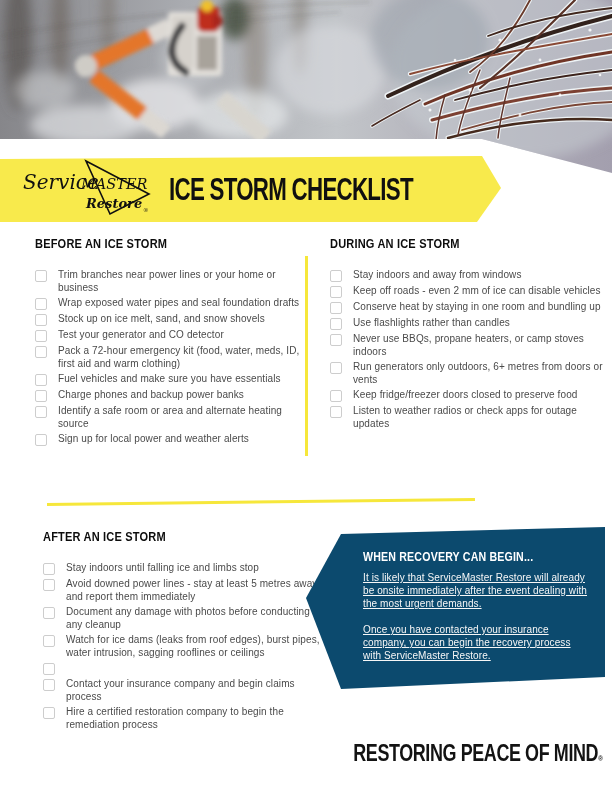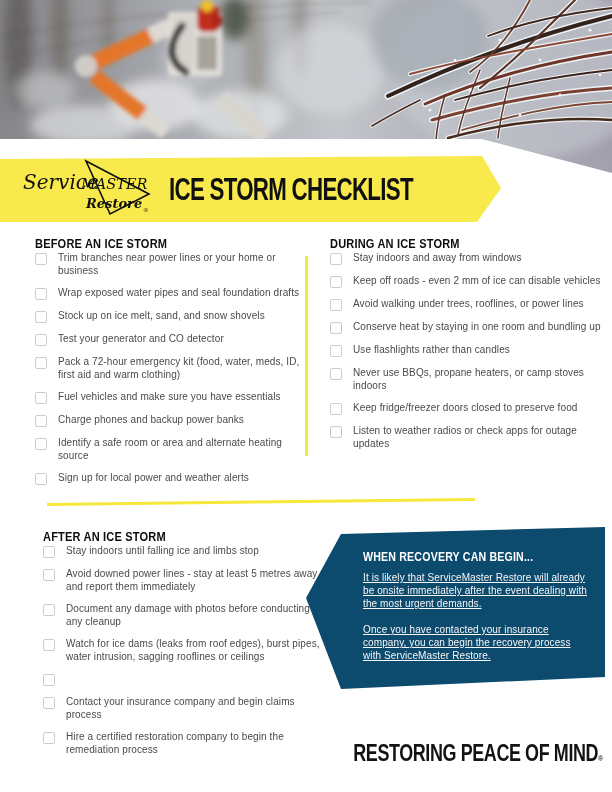--- a/index.html
+++ b/index.html
@@ -18,21 +18,21 @@
   .banner-title{position:absolute;left:169px;top:16px;font-size:31px;font-weight:bold;color:#101010;
                 letter-spacing:-1px;white-space:nowrap;transform:scaleX(.72);transform-origin:left top;}
 
   
   .section{position:absolute;}
   .sec-before{left:35px;top:236px;width:272px;}
   .sec-during{left:330px;top:236px;width:276px;}
   .sec-after{left:43px;top:529px;width:282px;}
   h2.section-title{margin:0;font-size:13px;font-weight:bold;color:#0d0d0d;white-space:nowrap;
                    transform:scaleX(.85);transform-origin:left bottom;letter-spacing:.2px;}
-  .items{margin-top:1px;display:flex;flex-direction:column;gap:10px;}
+  .items{margin-top:18px;display:flex;flex-direction:column;gap:3px;}
   .item{display:flex;gap:11px;align-items:flex-start;}
   .checkbox{flex:0 0 auto;width:10px;height:10px;border:1.5px solid #cdcdcd;border-radius:2px;
             margin-top:1px;background:#ffffff;}
   .item-text{font-size:10px;line-height:12.5px;color:#4a4a4a;letter-spacing:.1px;}
 
   
   .vdivider{position:absolute;left:305px;top:256px;width:2.5px;height:200px;background:#F6E73B;}
   .hdivider{position:absolute;left:47px;top:503px;width:428px;height:2.5px;background:#F6E73B;
             transform:rotate(-.67deg);transform-origin:left center;}
 
@@ -229,33 +229,33 @@
       <div class="item">
           <span class="checkbox"></span>
           <span class="item-text">Stay indoors and away from windows</span>
         </div>
       <div class="item">
           <span class="checkbox"></span>
           <span class="item-text">Keep off roads - even 2 mm of ice can disable vehicles</span>
         </div>
       <div class="item">
           <span class="checkbox"></span>
-          <span class="item-text">Avoid walking under trees, rooflines, or power lines</span>
-        </div>
-      <div class="item">
-          <span class="checkbox"></span>
           <span class="item-text">Conserve heat by staying in one room and bundling up</span>
         </div>
       <div class="item">
           <span class="checkbox"></span>
           <span class="item-text">Use flashlights rather than candles</span>
         </div>
       <div class="item">
           <span class="checkbox"></span>
           <span class="item-text">Never use BBQs, propane heaters, or camp stoves indoors</span>
+        </div>
+      <div class="item">
+          <span class="checkbox"></span>
+          <span class="item-text">Run generators only outdoors, 6+ metres from doors or vents</span>
         </div>
       <div class="item">
           <span class="checkbox"></span>
           <span class="item-text">Keep fridge/freezer doors closed to preserve food</span>
         </div>
       <div class="item">
           <span class="checkbox"></span>
           <span class="item-text">Listen to weather radios or check apps for outage updates</span>
         </div>
     </div>

